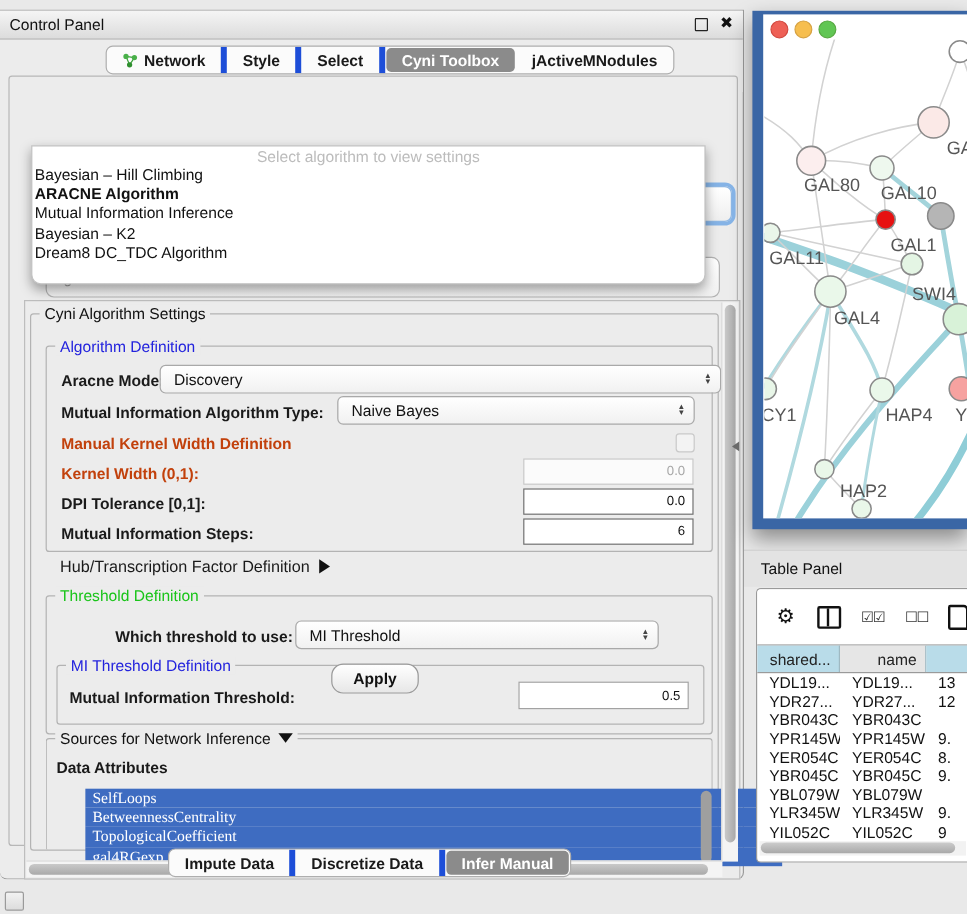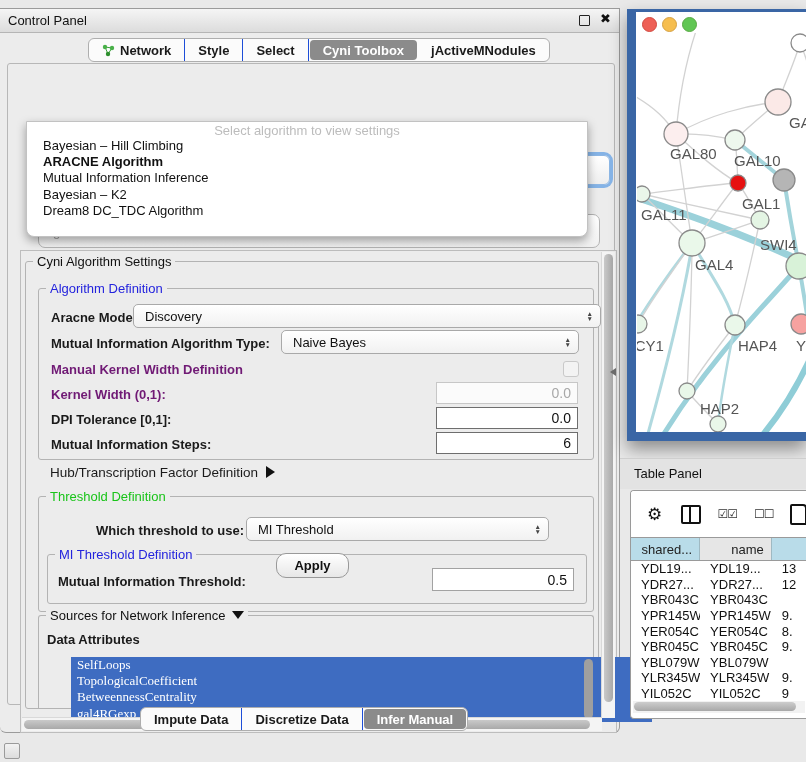--- a/index.html
+++ b/index.html
@@ -12,64 +12,64 @@
   #cp-titlebar{position:absolute;left:0;top:0;width:100%;height:23px;
       background:linear-gradient(#f5f5f5,#dcdcdc);border-bottom:1px solid #b5b5b5;}
   #cp-title{position:absolute;left:8px;top:4px;font-size:13px;color:#111;}
   #cp-float{position:absolute;right:29px;top:6px;width:9px;height:9px;border:1.5px solid #222;border-radius:1px;}
   #cp-close{position:absolute;right:8px;top:2px;font-size:13px;font-weight:bold;color:#111;}
 
   
   #top-tabs{position:absolute;left:88px;top:29px;height:22px;display:flex;align-items:stretch;
       background:#fbfbfb;border:1px solid #aeaeae;border-radius:6px;overflow:hidden;}
   .tab{display:flex;align-items:center;gap:5px;padding:0 13px;font-size:13px;font-weight:bold;color:#1a1a1a;
-      border-right:1px solid #1d4ed8;}
+      border-right:5px solid #1d4ed8;}
   .tab:last-child{border-right:none;}
   .tab.sel{background:#8b8b8b;color:#fff;border-right:none;border-radius:4px;margin:1px;}
 
   
   #content{position:absolute;left:7px;top:54px;width:606px;height:640px;background:#ececec;
       border:1px solid #b7b7b7;border-radius:3px;}
 
   
   .bg-combo1{position:absolute;left:300px;top:91px;width:300px;height:28px;background:linear-gradient(#fff,#eee);
       border:1px solid #8cb6e4;border-radius:6px;box-shadow:0 0 0 3px #85b3e6;z-index:5;}
   .bg-combo2{position:absolute;left:30px;top:150px;width:562px;height:34px;background:linear-gradient(#fff,#f0f0f0);
       border:1px solid #b3b3b3;border-radius:7px;z-index:5;display:flex;align-items:center;padding-left:14px;
       box-sizing:border-box;font-size:13px;color:#9b9b9b;}
 
   
   #dd{position:absolute;left:18px;top:57px;width:560px;height:114px;background:#fff;
       border:1px solid #c2c2c2;border-radius:0 0 8px 8px;box-shadow:0 4px 10px rgba(0,0,0,.35);z-index:50;}
   #dd-ph{font-size:13px;color:#bcbcbc;text-align:center;padding-top:1px;height:15px;}
-  .dd-item{font-size:13px;color:#111;padding-left:16px;height:16.2px;line-height:16.2px;white-space:nowrap;}
+  .dd-item{font-size:13px;color:#111;padding-left:2px;height:16.2px;line-height:16.2px;white-space:nowrap;}
   .dd-item.b{font-weight:bold;}
 
   
   #scrollpanel{position:absolute;left:12px;top:186px;width:595px;height:481px;border:1px solid #bdbdbd;background:#ececec;}
   .vscroll{position:absolute;right:1px;top:1px;width:13px;height:466px;background:#f4f4f4;border-left:1px solid #d9d9d9;}
   .vthumb{position:absolute;left:1.5px;top:2px;width:9px;height:448px;border-radius:5px;
       background:linear-gradient(90deg,#c9c9c9,#a9a9a9);}
   .hscroll{position:absolute;left:1px;bottom:1px;width:580px;height:13px;background:#f4f4f4;border-top:1px solid #d9d9d9;}
   .hthumb{position:absolute;left:2px;top:1.5px;width:566px;height:9px;border-radius:5px;
       background:linear-gradient(#c9c9c9,#a9a9a9);}
 
   .groupbox{position:absolute;border:1px solid #b3b3b3;border-radius:3px;}
   .gtitle{position:absolute;top:-8px;left:7px;background:#ececec;padding:0 4px;font-size:13px;white-space:nowrap;}
   .t-black{color:#111;} .t-blue{color:#2323dd;} .t-green{color:#18c418;}
 
   .lbl{position:absolute;font-size:13px;font-weight:bold;color:#1a1a1a;white-space:nowrap;}
-  .lbl-dis{color:#701a75;}
+  .lbl-dis{color:#c2410c;}
 
   .combo{position:absolute;background:linear-gradient(#ffffff,#f1f1f1);border:1px solid #a9a9a9;border-radius:5px;
       display:flex;align-items:center;font-size:13px;color:#111;padding-left:11px;box-sizing:border-box;}
   .spin{margin-left:auto;display:flex;flex-direction:column;align-items:center;justify-content:center;
       padding-right:7px;color:#444;font-size:6.5px;line-height:5.5px;}
 
-  .tfield{position:absolute;border:1px solid #6e6e6e;background:#fff;font-size:14px;color:#111;text-align:right;
+  .tfield{position:absolute;border:1px solid #6e6e6e;background:#fff;font-size:11px;color:#111;text-align:right;
       padding:0 6px;box-sizing:border-box;font-family:inherit;}
   .tfield.dis{border:1px solid #c7c7c7;background:#fbfbfb;color:#a8a8a8;}
   .tfield.soft{border:1px solid #a2a2a2;}
 
   .chk-dis{position:absolute;width:14px;height:14px;border:1px solid #c9c9c9;border-radius:3px;background:#f3f3f3;}
 
   .tri-r{display:inline-block;width:0;height:0;border-top:6px solid transparent;border-bottom:6px solid transparent;border-left:9px solid #111;vertical-align:-1px;margin-left:8px;}
   .tri-d{display:inline-block;width:0;height:0;border-left:6px solid transparent;border-right:6px solid transparent;border-top:8px solid #111;vertical-align:1px;margin-left:6px;}
 
   #attr-list{position:absolute;left:32px;top:41px;width:581px;height:65px;overflow:hidden;font-family:Liberation Serif, serif;}
@@ -235,22 +235,22 @@
               <span class="lbl" style="left:10px;top:19px;">Mutual Information Threshold:</span>
               <input class="tfield soft" style="left: 384px; top: 13px; width: 142px; height: 23px;" readonly="" value="0.5">
             </div>
           </div>
 
           <div class="groupbox" style="left:12px;top:353px;width:554px;height:92px;border-bottom:none;border-radius:3px 3px 0 0;">
             <span class="gtitle t-black"><span>Sources for Network Inference</span><span class="tri-d"></span></span>
             <span class="lbl" style="left:8px;top:16px;">Data Attributes</span>
             <div id="attr-list">
                 <div class="attr-item" style="background: rgb(62, 108, 193);">SelfLoops</div>
+                <div class="attr-item" style="background: rgb(62, 108, 193);">BetweennessCentrality</div>
                 <div class="attr-item" style="background: rgb(62, 108, 193);">TopologicalCoefficient</div>
-                <div class="attr-item" style="background: rgb(62, 108, 193);">BetweennessCentrality</div>
                 <div class="attr-item" style="background: rgb(62, 108, 193);">gal4RGexp</div>
               </div>
             <div id="attr-sb"></div>
           </div>
         </div>
 
         <div class="vscroll">
             <div class="vthumb"></div>
           </div>
         <div class="hscroll">

